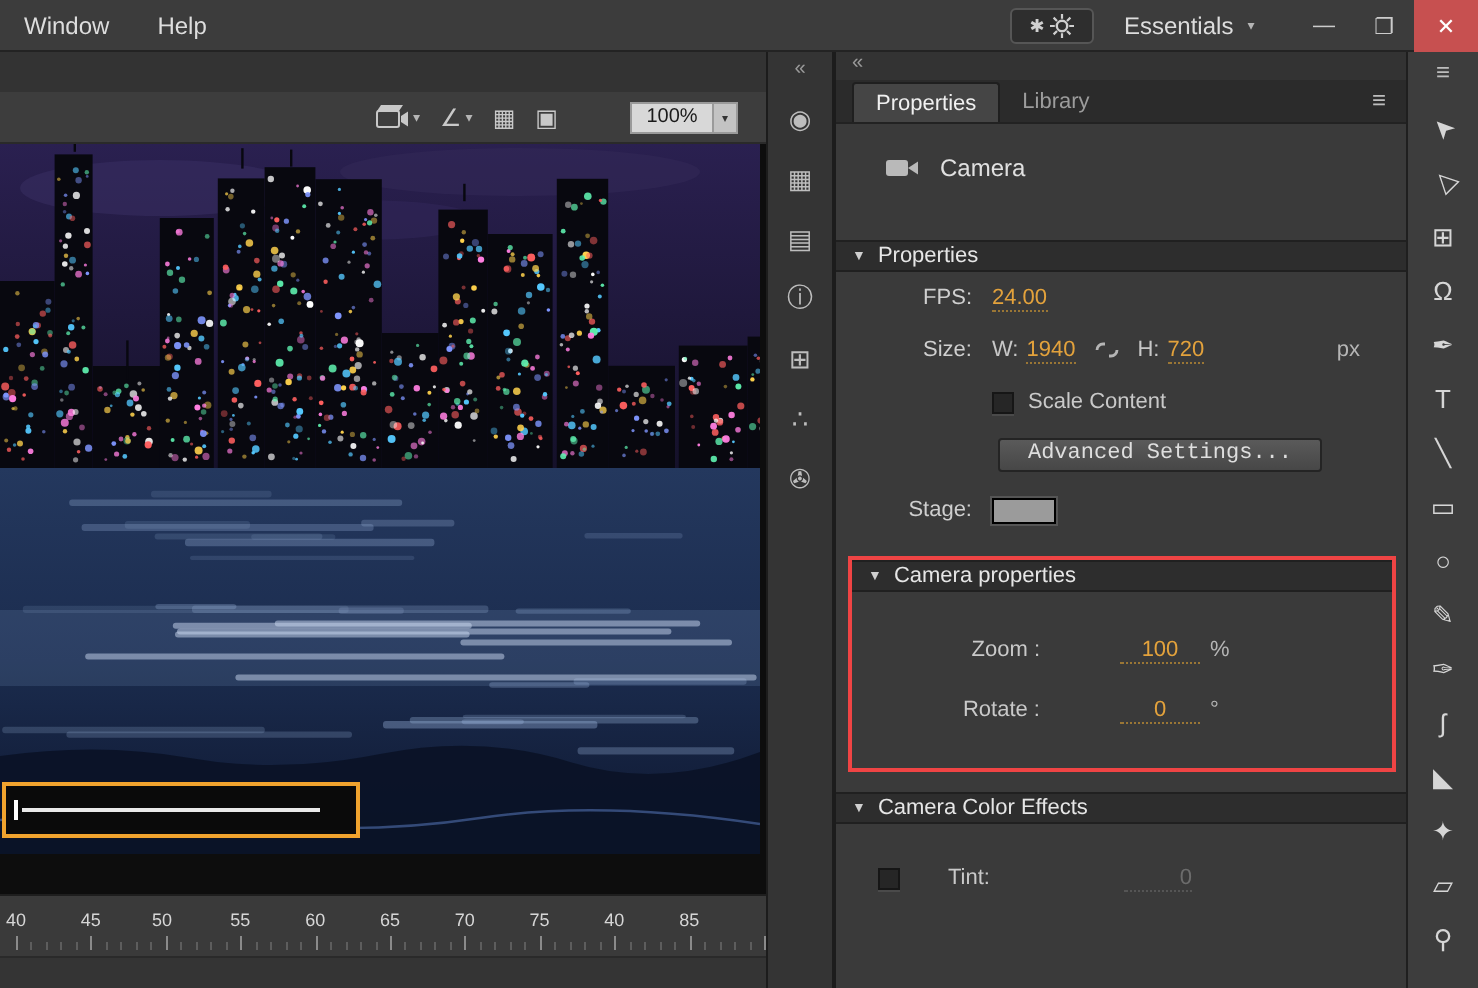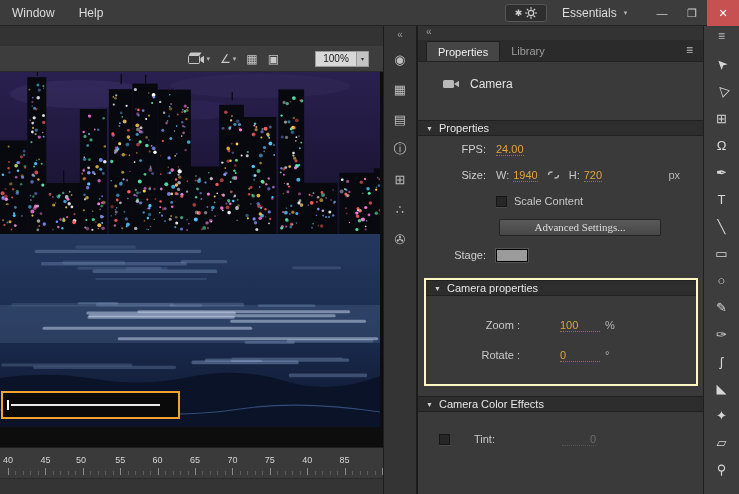--- a/index.html
+++ b/index.html
@@ -80,28 +80,28 @@
   .val{color:#e3a23c;border-bottom:1px dotted #9a7635;cursor:text;}
   .val.disabled{color:#6c6c6c;border-bottom:1px dotted #555;}
   .inline-lbl{color:#c7c7c7;margin:0 4px 0 0;}
   .link-icon{margin:0 9px;display:flex;align-items:center;}
   .spacer{flex:1;}
   .px{margin-right:24px;color:#b5b5b5;}
   .checkbox{width:11px;height:11px;background:#262626;border:1px solid #161616;box-shadow:0 1px 0 #4a4a4a;cursor:pointer;}
   #scale-row{padding-left:78px;gap:7px;}
   #adv-row{padding-left:81px;}
   #adv-btn{width:162px;height:17px;background:linear-gradient(#5a5a5a,#474747);border:1px solid #242424;
-    border-radius:2px;color:#dedede;font-size:11px;font-family:Liberation Serif, serif;cursor:pointer;}
+    border-radius:2px;color:#dedede;font-size:11px;font-family:Liberation Mono, monospace;cursor:pointer;}
   #stage-row{height:30px;}
   #stage-swatch{width:32px;height:13px;background:#9b9b9b;border:1px solid #000;outline:1px solid #555;cursor:pointer;}
 
-  #camera-box{margin:8px 6px 0 6px;border:2px solid #fef9c3;}
+  #camera-box{margin:8px 6px 0 6px;border:2px solid #ef4444;}
   .cam-row{display:flex;align-items:center;height:30px;padding-left:10px;position:relative;}
   .cam-row .clbl{width:84px;text-align:right;color:#c9c9c9;}
-  .cam-row .cval{width:40px;margin-left:40px;text-align:left;}
+  .cam-row .cval{width:40px;margin-left:40px;text-align:center;}
   .unit{margin-left:5px;color:#b5b5b5;}
   #cam-pad{height:14px;}
   #cam-pad-b{height:14px;}
 
   #cce-header{margin-top:10px;}
   .ce-row{display:flex;align-items:center;height:26px;position:relative;margin-top:0;}
   #tint-row{margin-top:14px;}
   #red-row,#green-row{height:28px;}
   .cb-slot{width:12px;margin-left:21px;margin-right:6px;display:flex;}
   .ce-lbl{width:38px;text-align:right;color:#c9c9c9;}

